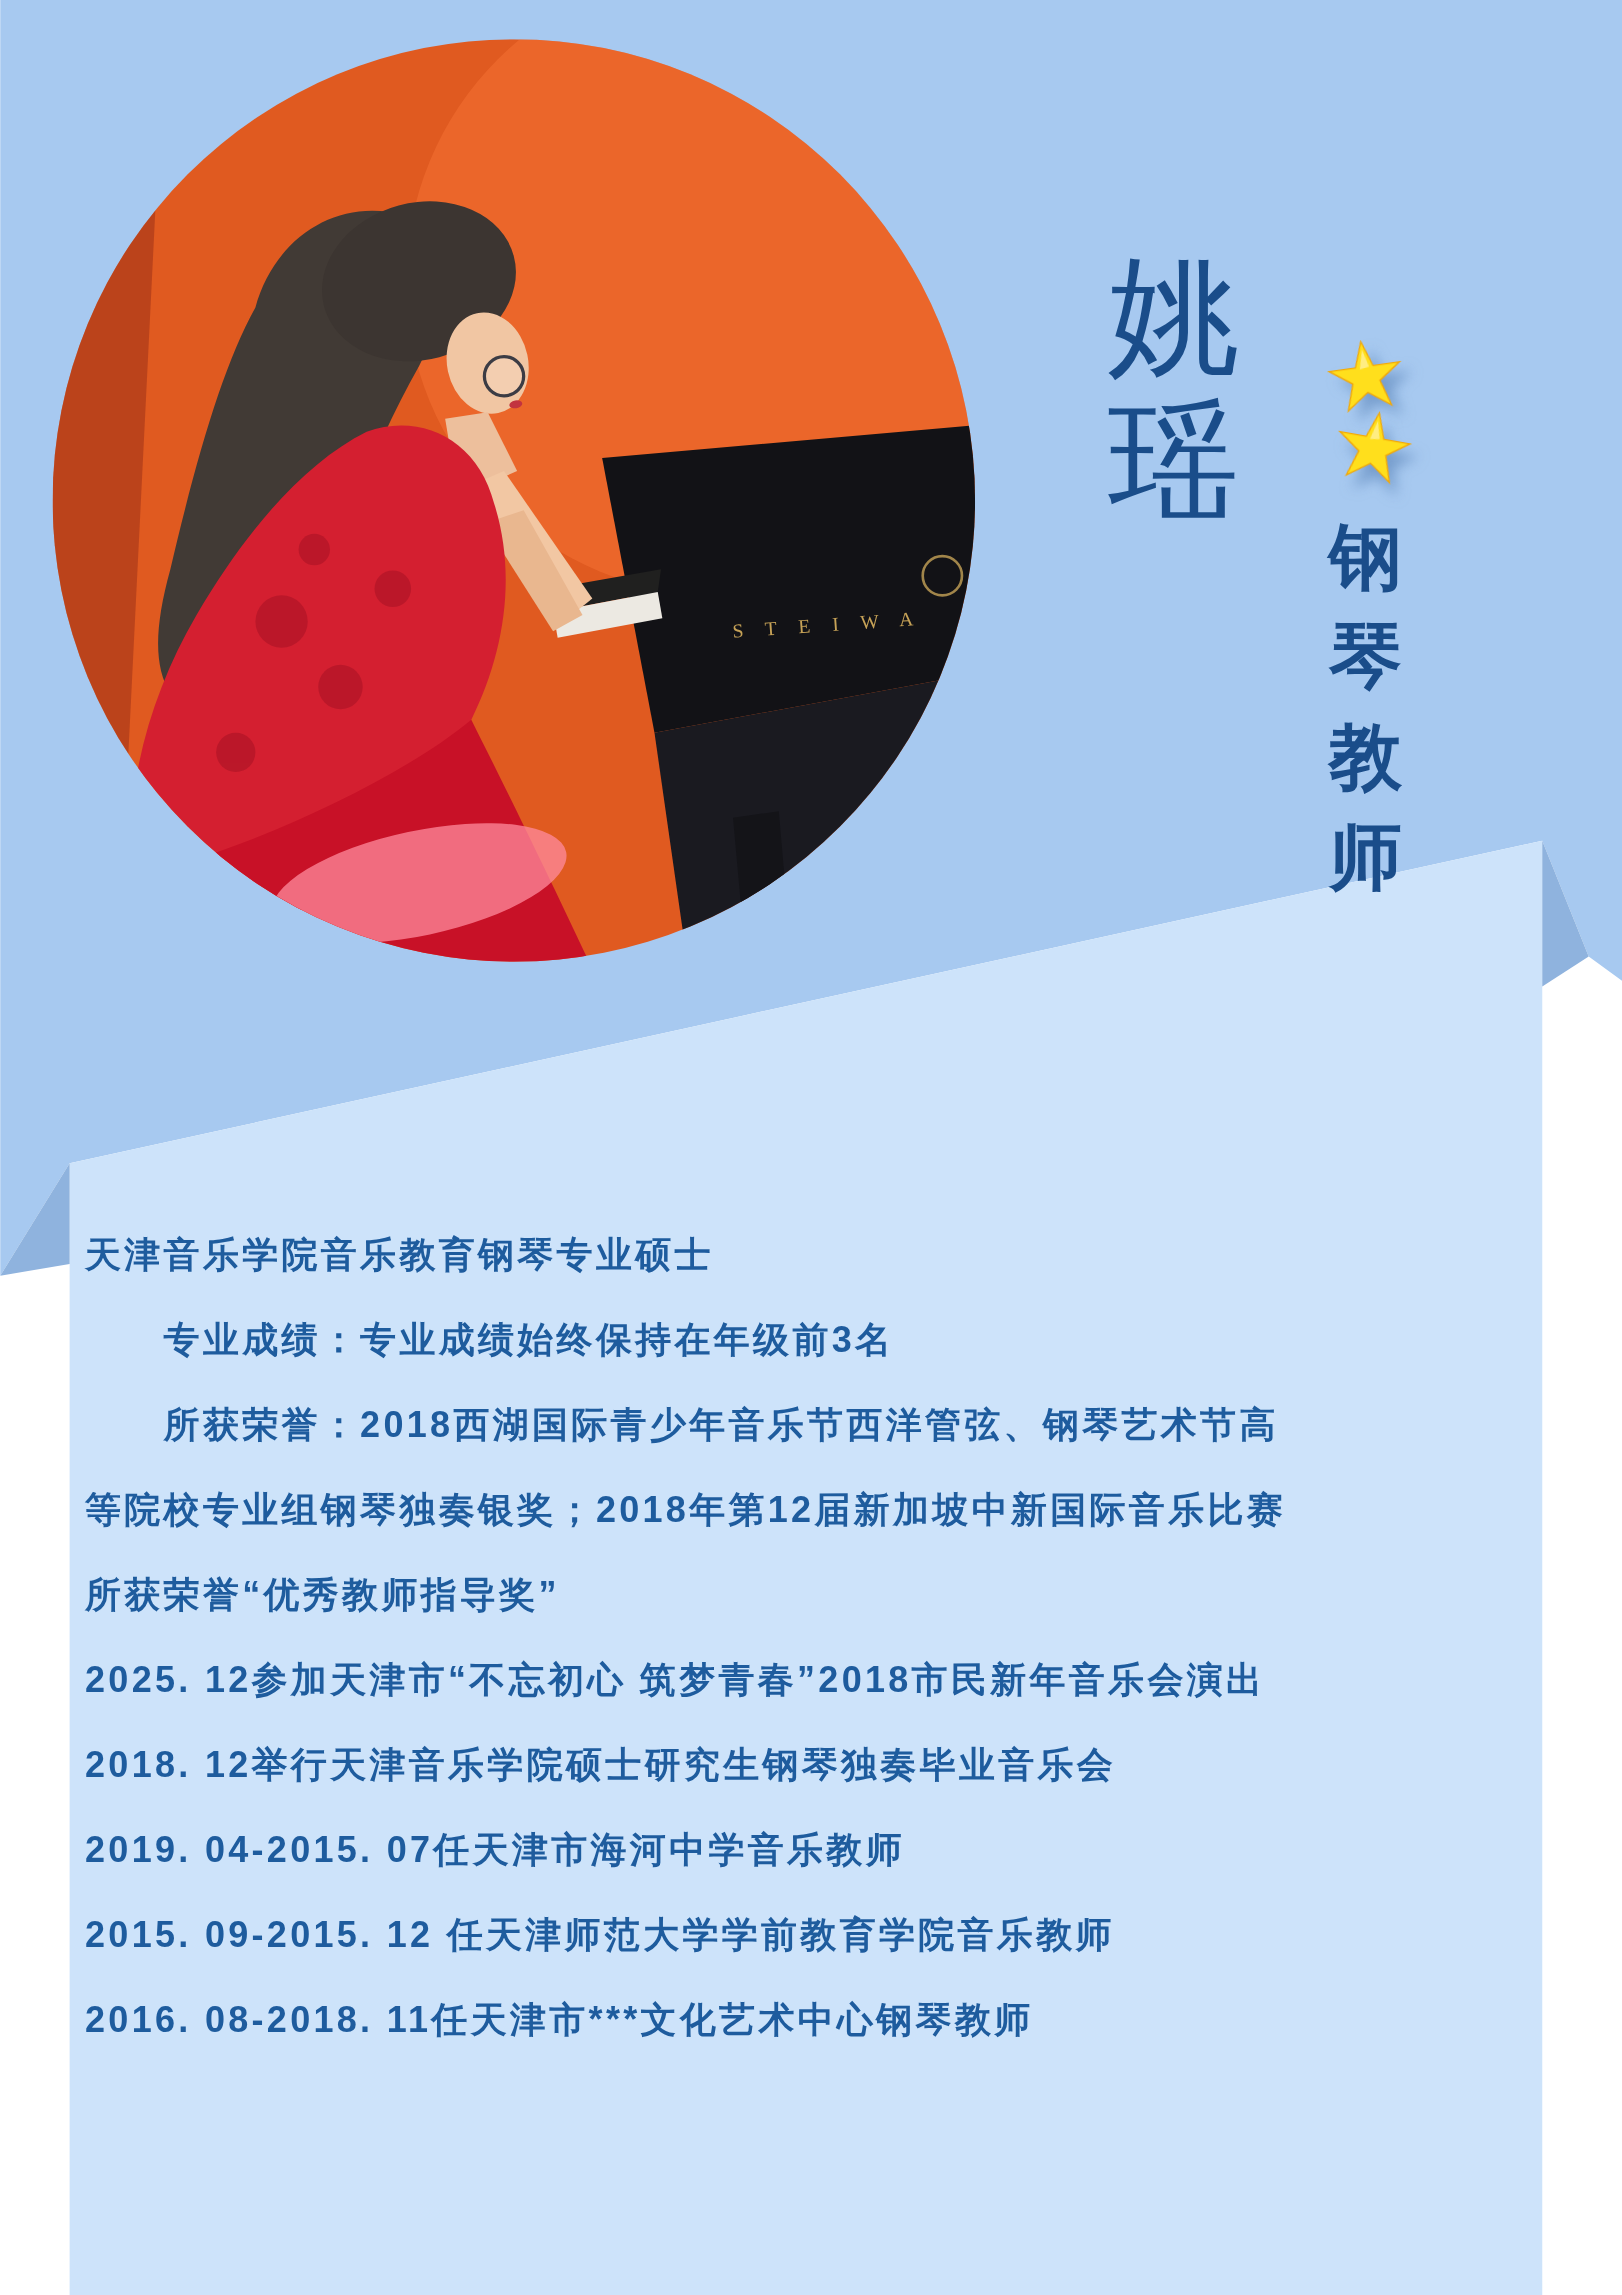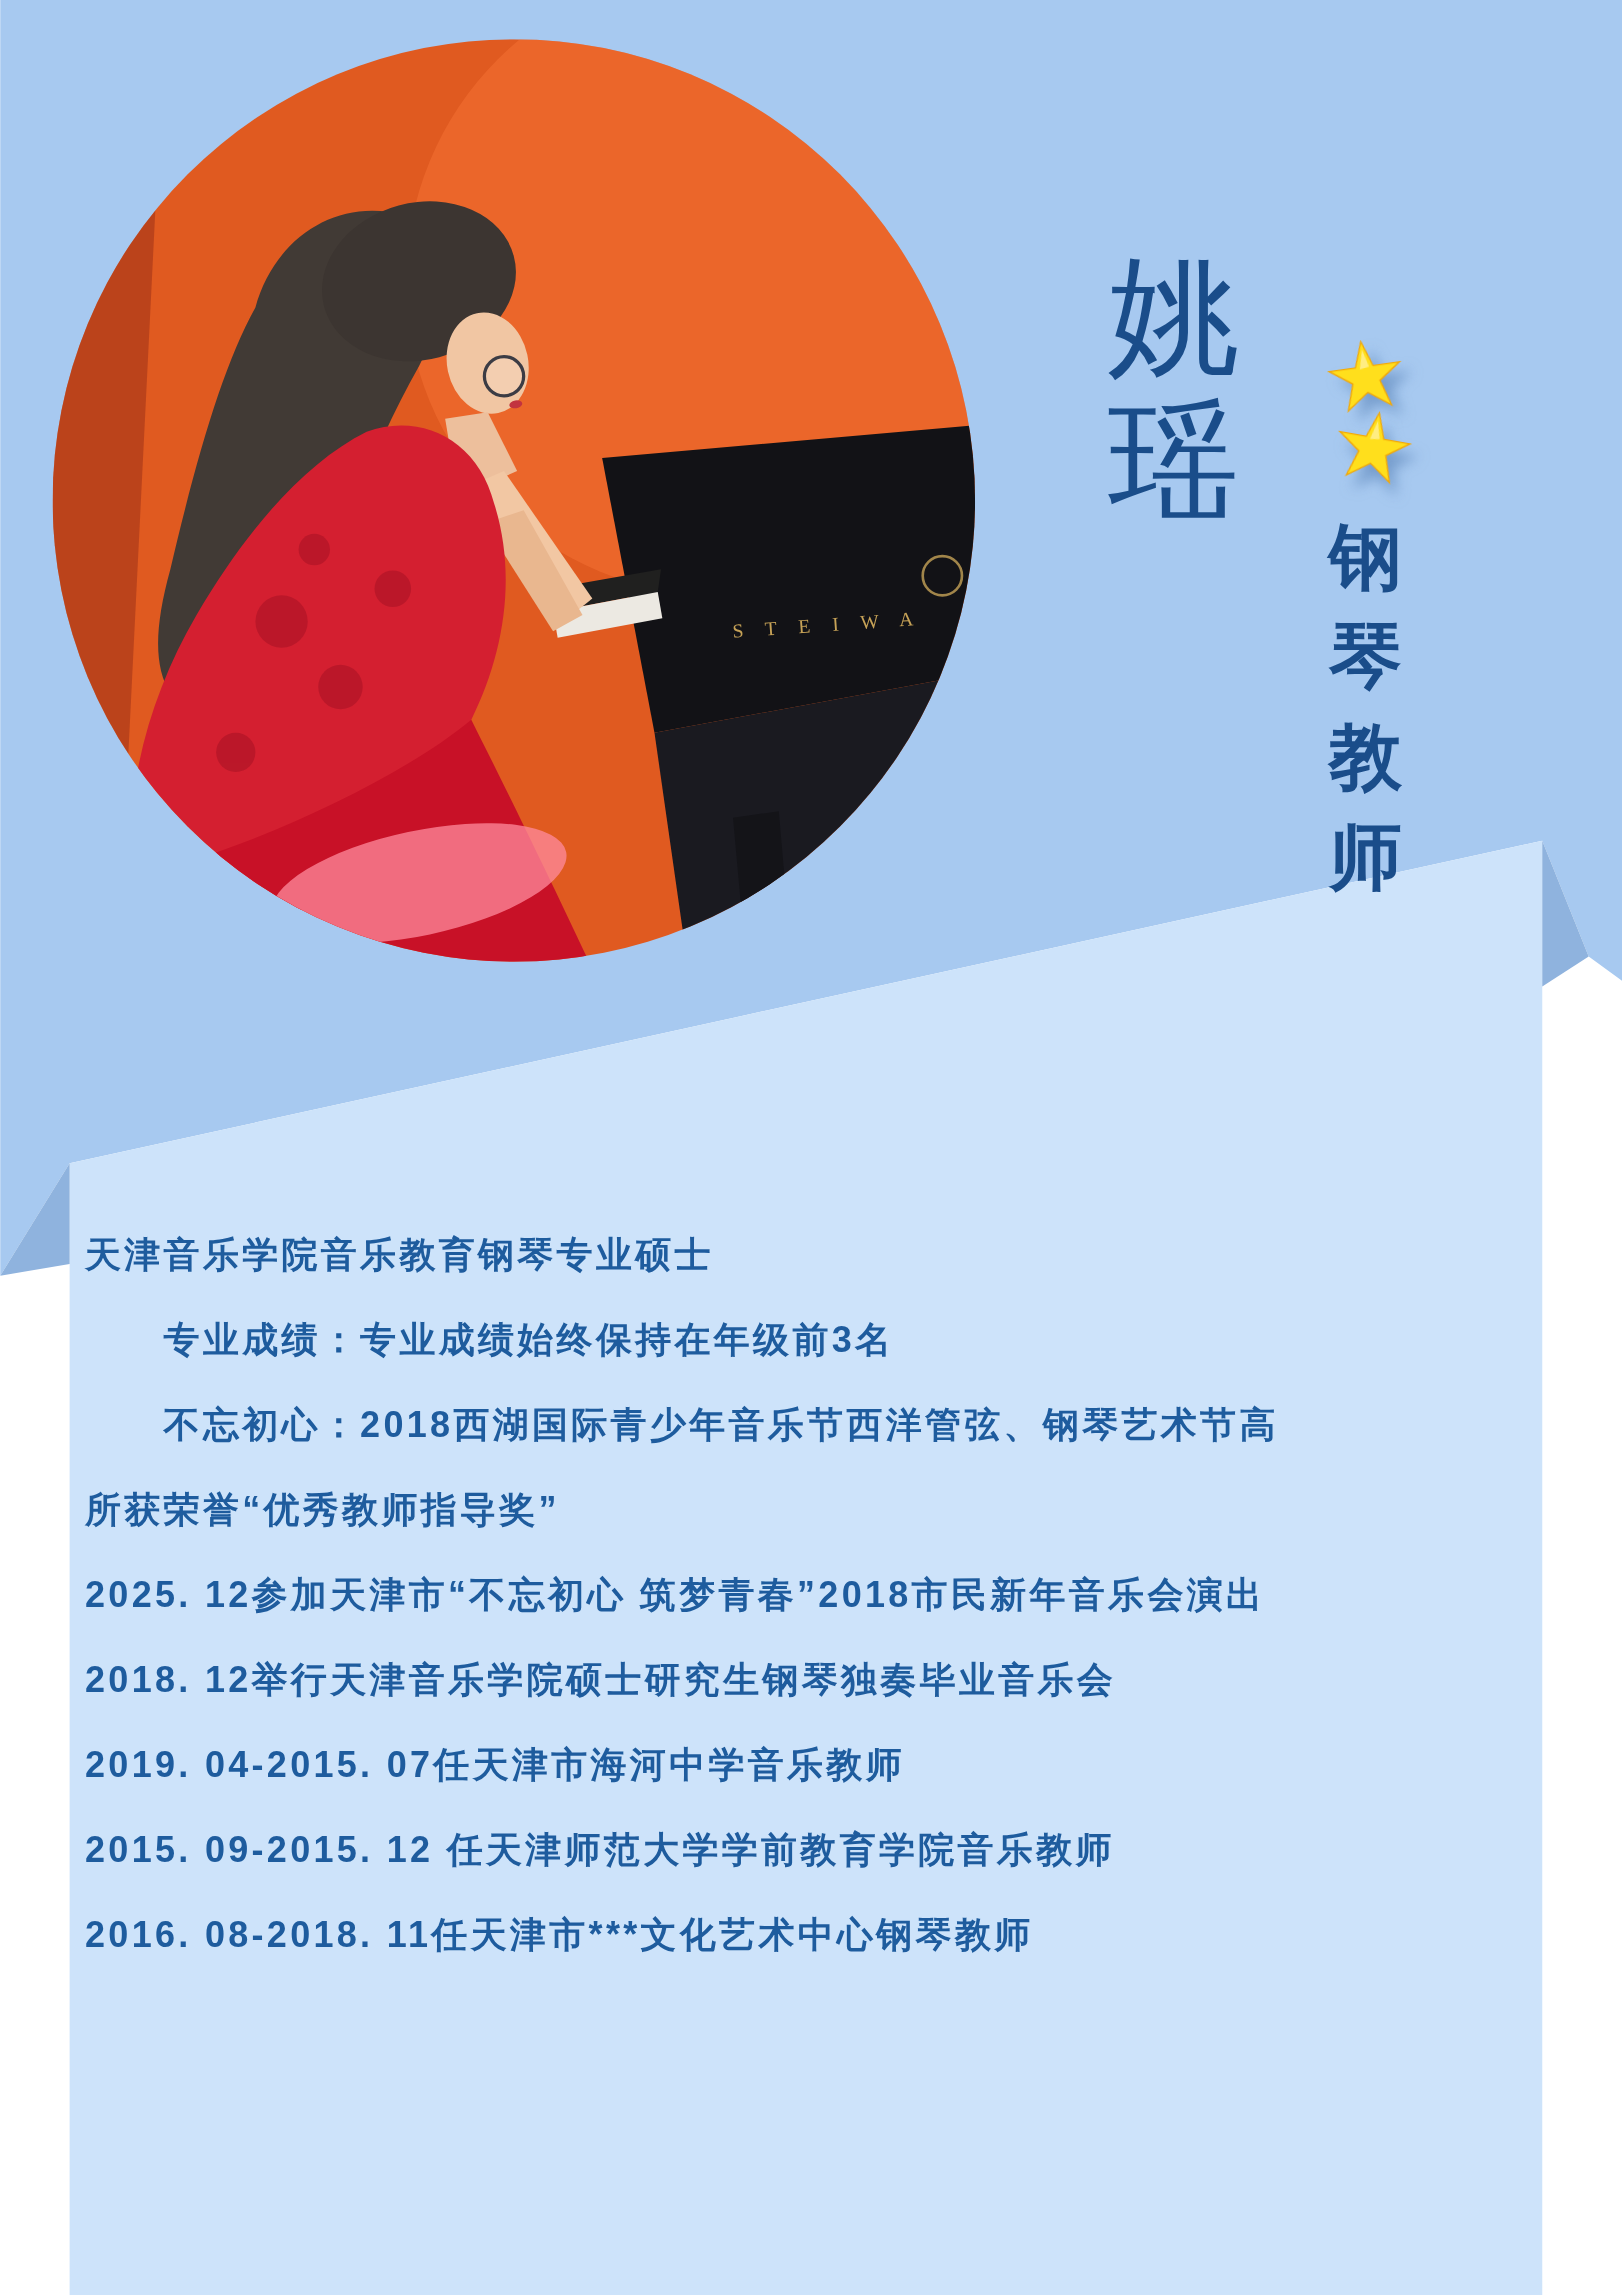--- a/index.html
+++ b/index.html
@@ -128,21 +128,22 @@
   <div class="role-block">
     <div>钢</div>
     <div>琴</div>
     <div>教</div>
     <div>师</div>
   </div>
 
   <div class="resume-block">
     <div class="resume-line">天津音乐学院音乐教育钢琴专业硕士</div>
     <div class="resume-line">　　专业成绩：专业成绩始终保持在年级前3名</div>
-    <div class="resume-line">　　不忘初心：2018西湖国际青少年音乐节西洋管弦、钢琴艺术节高</div>
+    <div class="resume-line">　　所获荣誉：2018西湖国际青少年音乐节西洋管弦、钢琴艺术节高</div>
+    <div class="resume-line">等院校专业组钢琴独奏银奖；2018年第12届新加坡中新国际音乐比赛</div>
     <div class="resume-line">所获荣誉“优秀教师指导奖”</div>
     <div class="resume-line">2025. 12参加天津市“不忘初心 筑梦青春”2018市民新年音乐会演出</div>
     <div class="resume-line">2018. 12举行天津音乐学院硕士研究生钢琴独奏毕业音乐会</div>
     <div class="resume-line">2019. 04-2015. 07任天津市海河中学音乐教师</div>
     <div class="resume-line">2015. 09-2015. 12 任天津师范大学学前教育学院音乐教师</div>
     <div class="resume-line">2016. 08-2018. 11任天津市***文化艺术中心钢琴教师</div>
   </div>
 
 </div>
 

